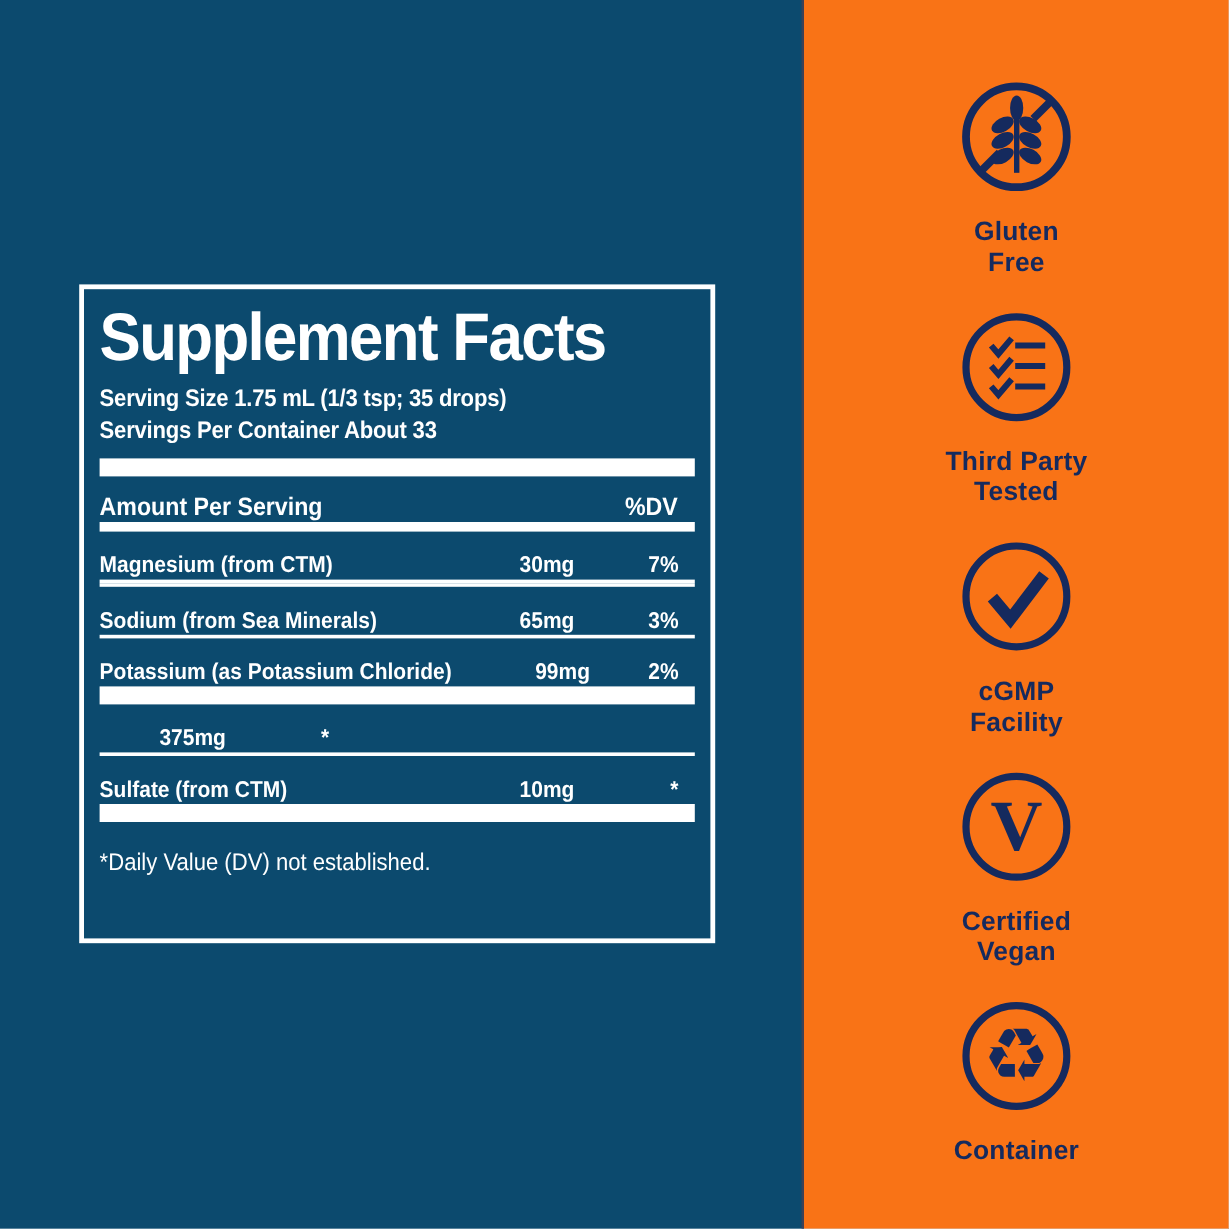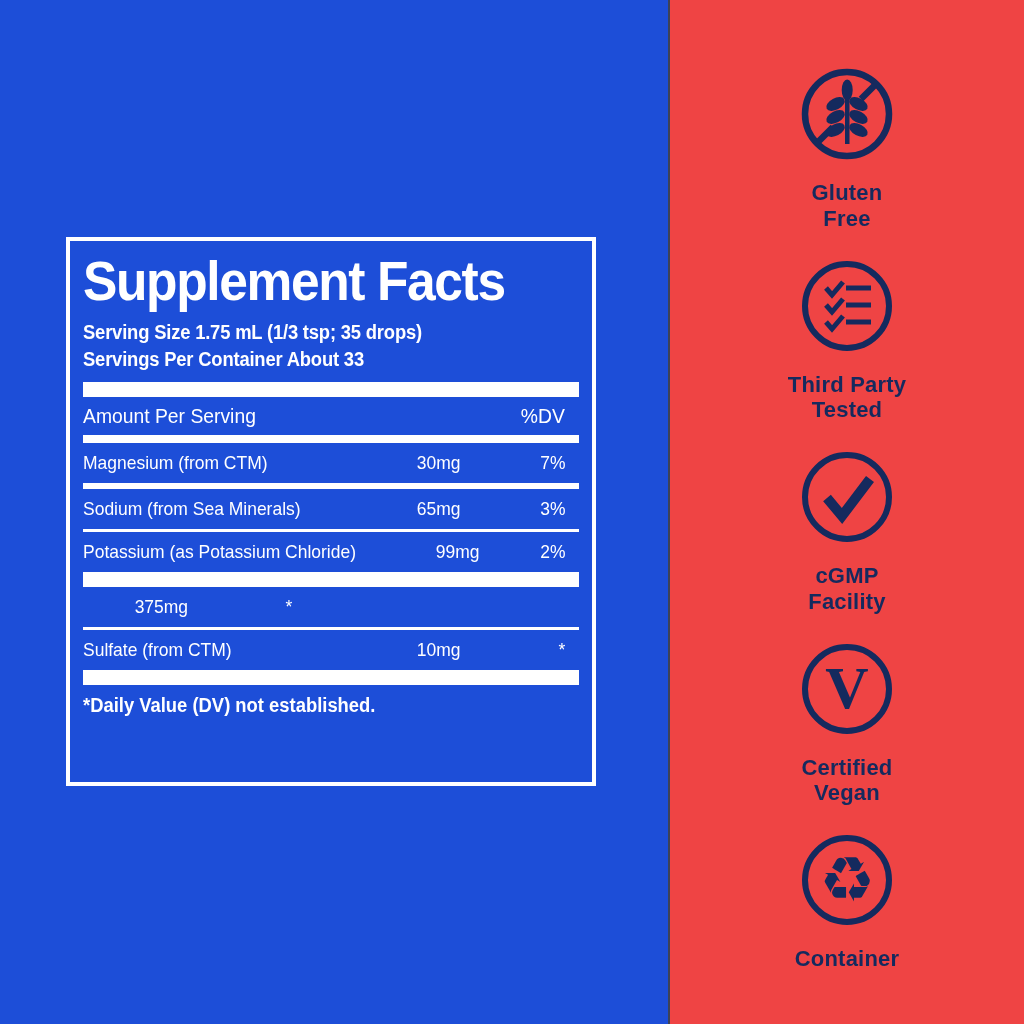--- a/index.html
+++ b/index.html
@@ -6,21 +6,21 @@
   html,body { width:1024px; height:1024px; overflow:hidden; }
   body {
     font-family: "Liberation Sans", "DejaVu Sans", sans-serif;
     display:flex;
     background:#fff;
   }
 
   
   .left-panel {
     width:670px; height:1024px;
-    background:#1d4ed8;
+    background:#0c4a6e;
     position:relative;
     border-right:2px solid #3c4258;
   }
 
   .facts-box {
     position:absolute;
     left:66px; top:237px;
     width:530px; height:549px;
     border:4px solid #ffffff;
     padding:8px 13px 10px 13px;
@@ -39,39 +39,39 @@
     line-height:1.35;
   }
 
   .bar { background:#ffffff; width:100%; }
   .bar.thick { height:15px; }
   .bar.med   { height:8px; }
   .bar.thin  { height:3px; }
   .bar.first { margin-top:9px; }
 
   .t-row {
-    display:flex; align-items:center;
+    display:flex; align-items:flex-end;
     height:40px;
-    font-size:19px; font-weight:normal;gap:18px;
+    font-size:19px; font-weight:bold;
   }
   .t-row.header { height:38px; font-size:21px; }
   .cell-name   { flex:1; overflow:visible; }
   .cell-amount { width:105px; text-align:right; }
   .cell-dv     { width:100px; text-align:right; padding-right:14px; }
   .t-row sup { font-size:0.55em; position:relative; top:-0.55em; }
 
   .footnote {
-    font-size:20px; font-weight:bold;
-    margin-top:9px;
+    font-size:20px; font-weight:normal;
+    margin-top:23px;
   }
 
   
   .right-panel {
     flex:1; height:1024px;
-    background:#ef4444;
+    background:#f97316;
     display:flex; flex-direction:column;
     align-items:center; justify-content:space-between;
     padding:64px 10px 52px 10px;
     gap:14px;
   }
   .badge { display:flex; flex-direction:column; align-items:center; }
   .badge-circle { width:100px; height:100px; }
   .badge-circle svg { width:100%; height:100%; display:block; }
   .badge-label {
     margin-top:16px;

